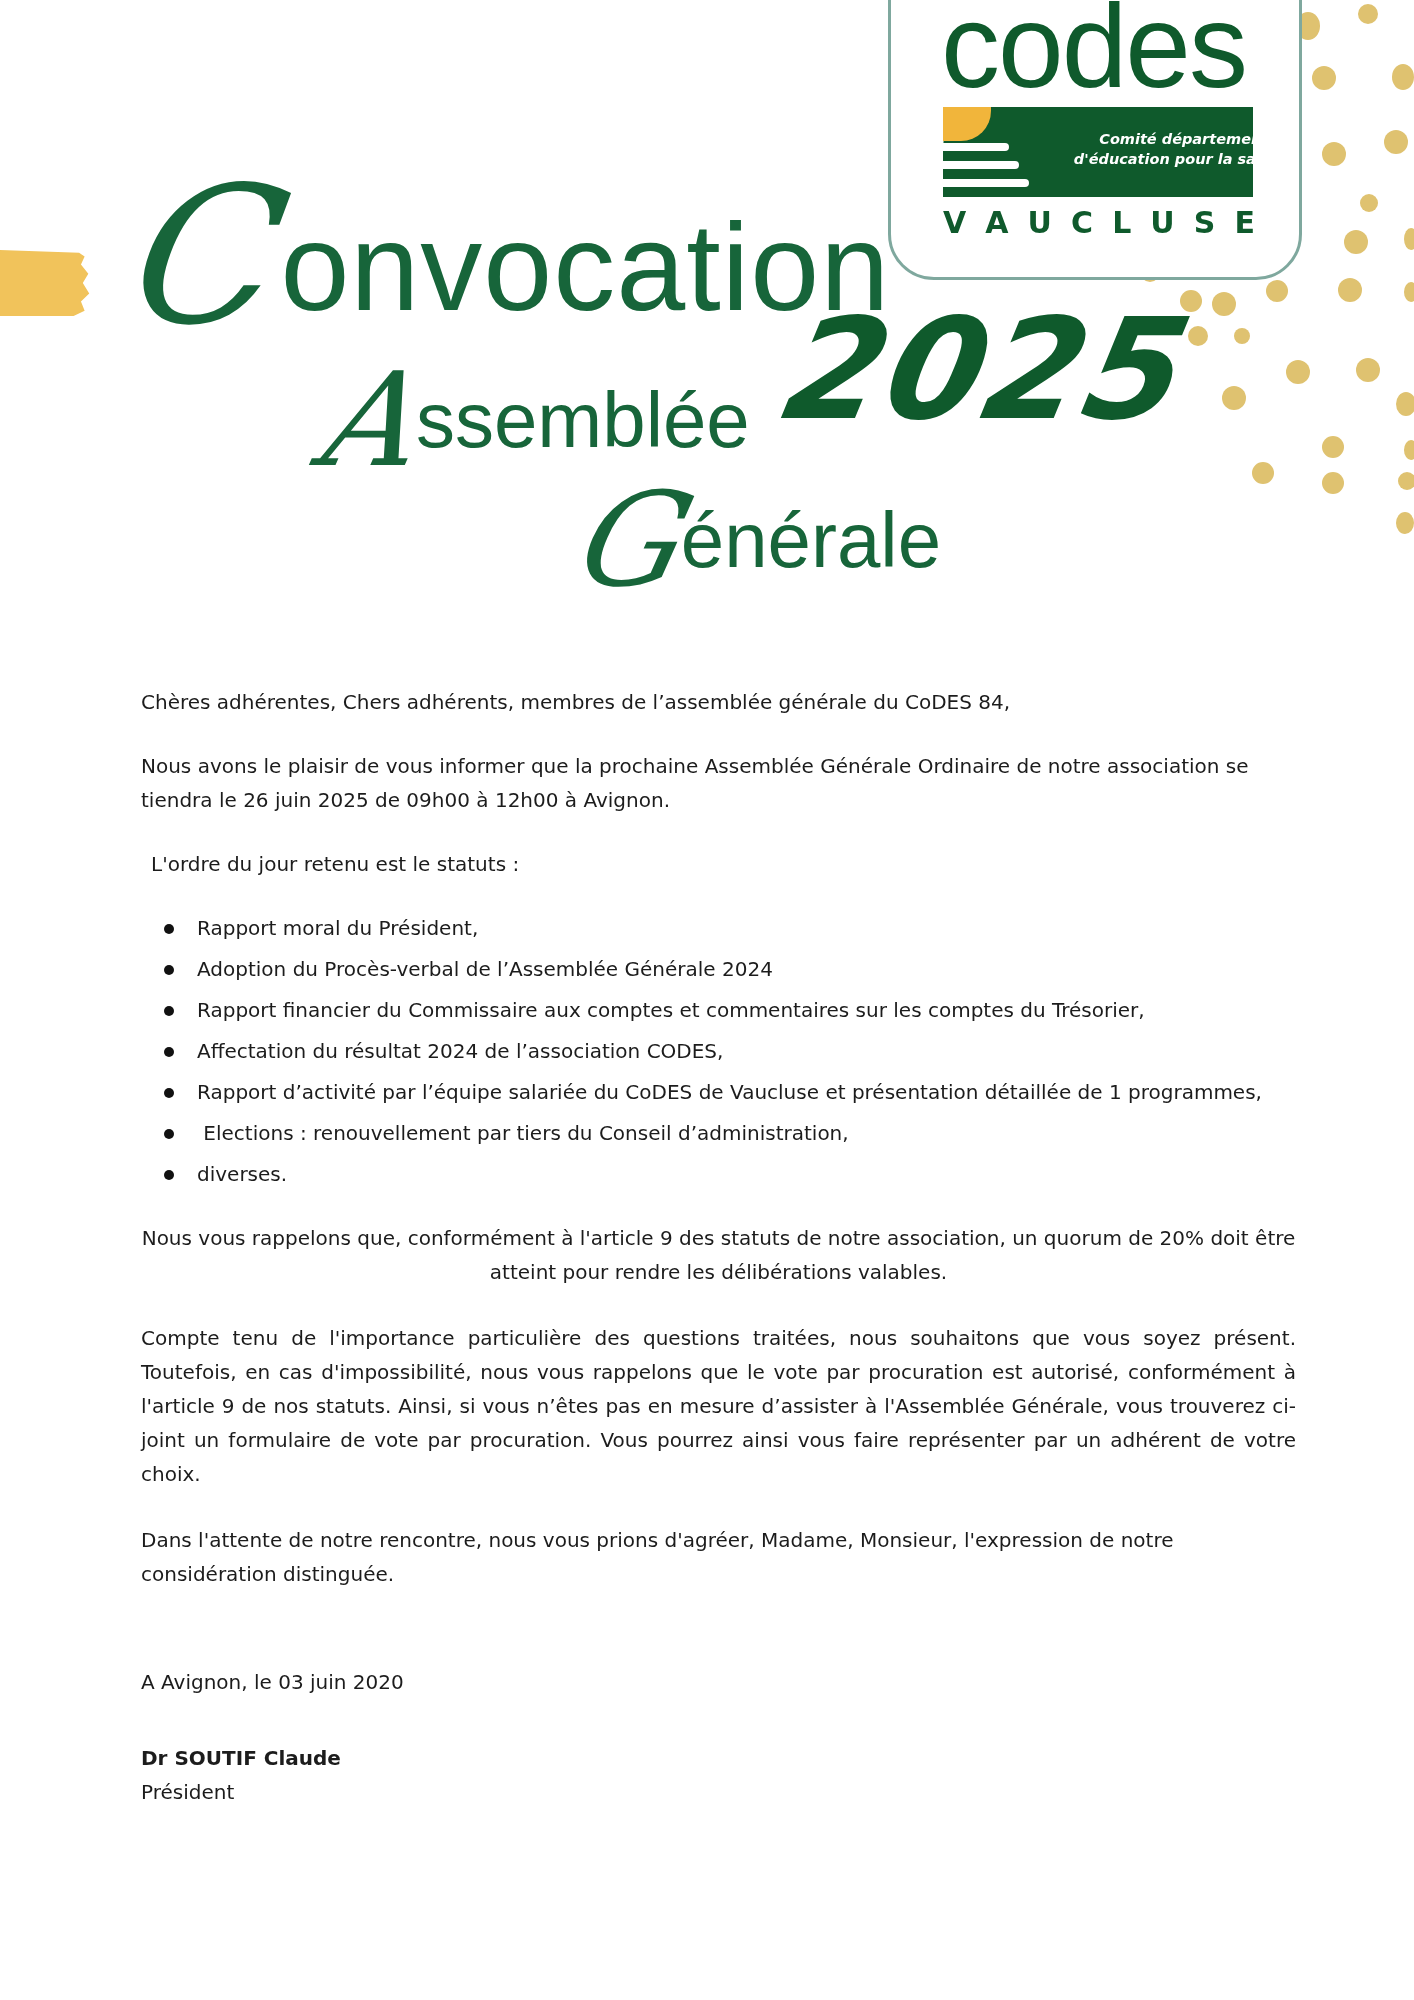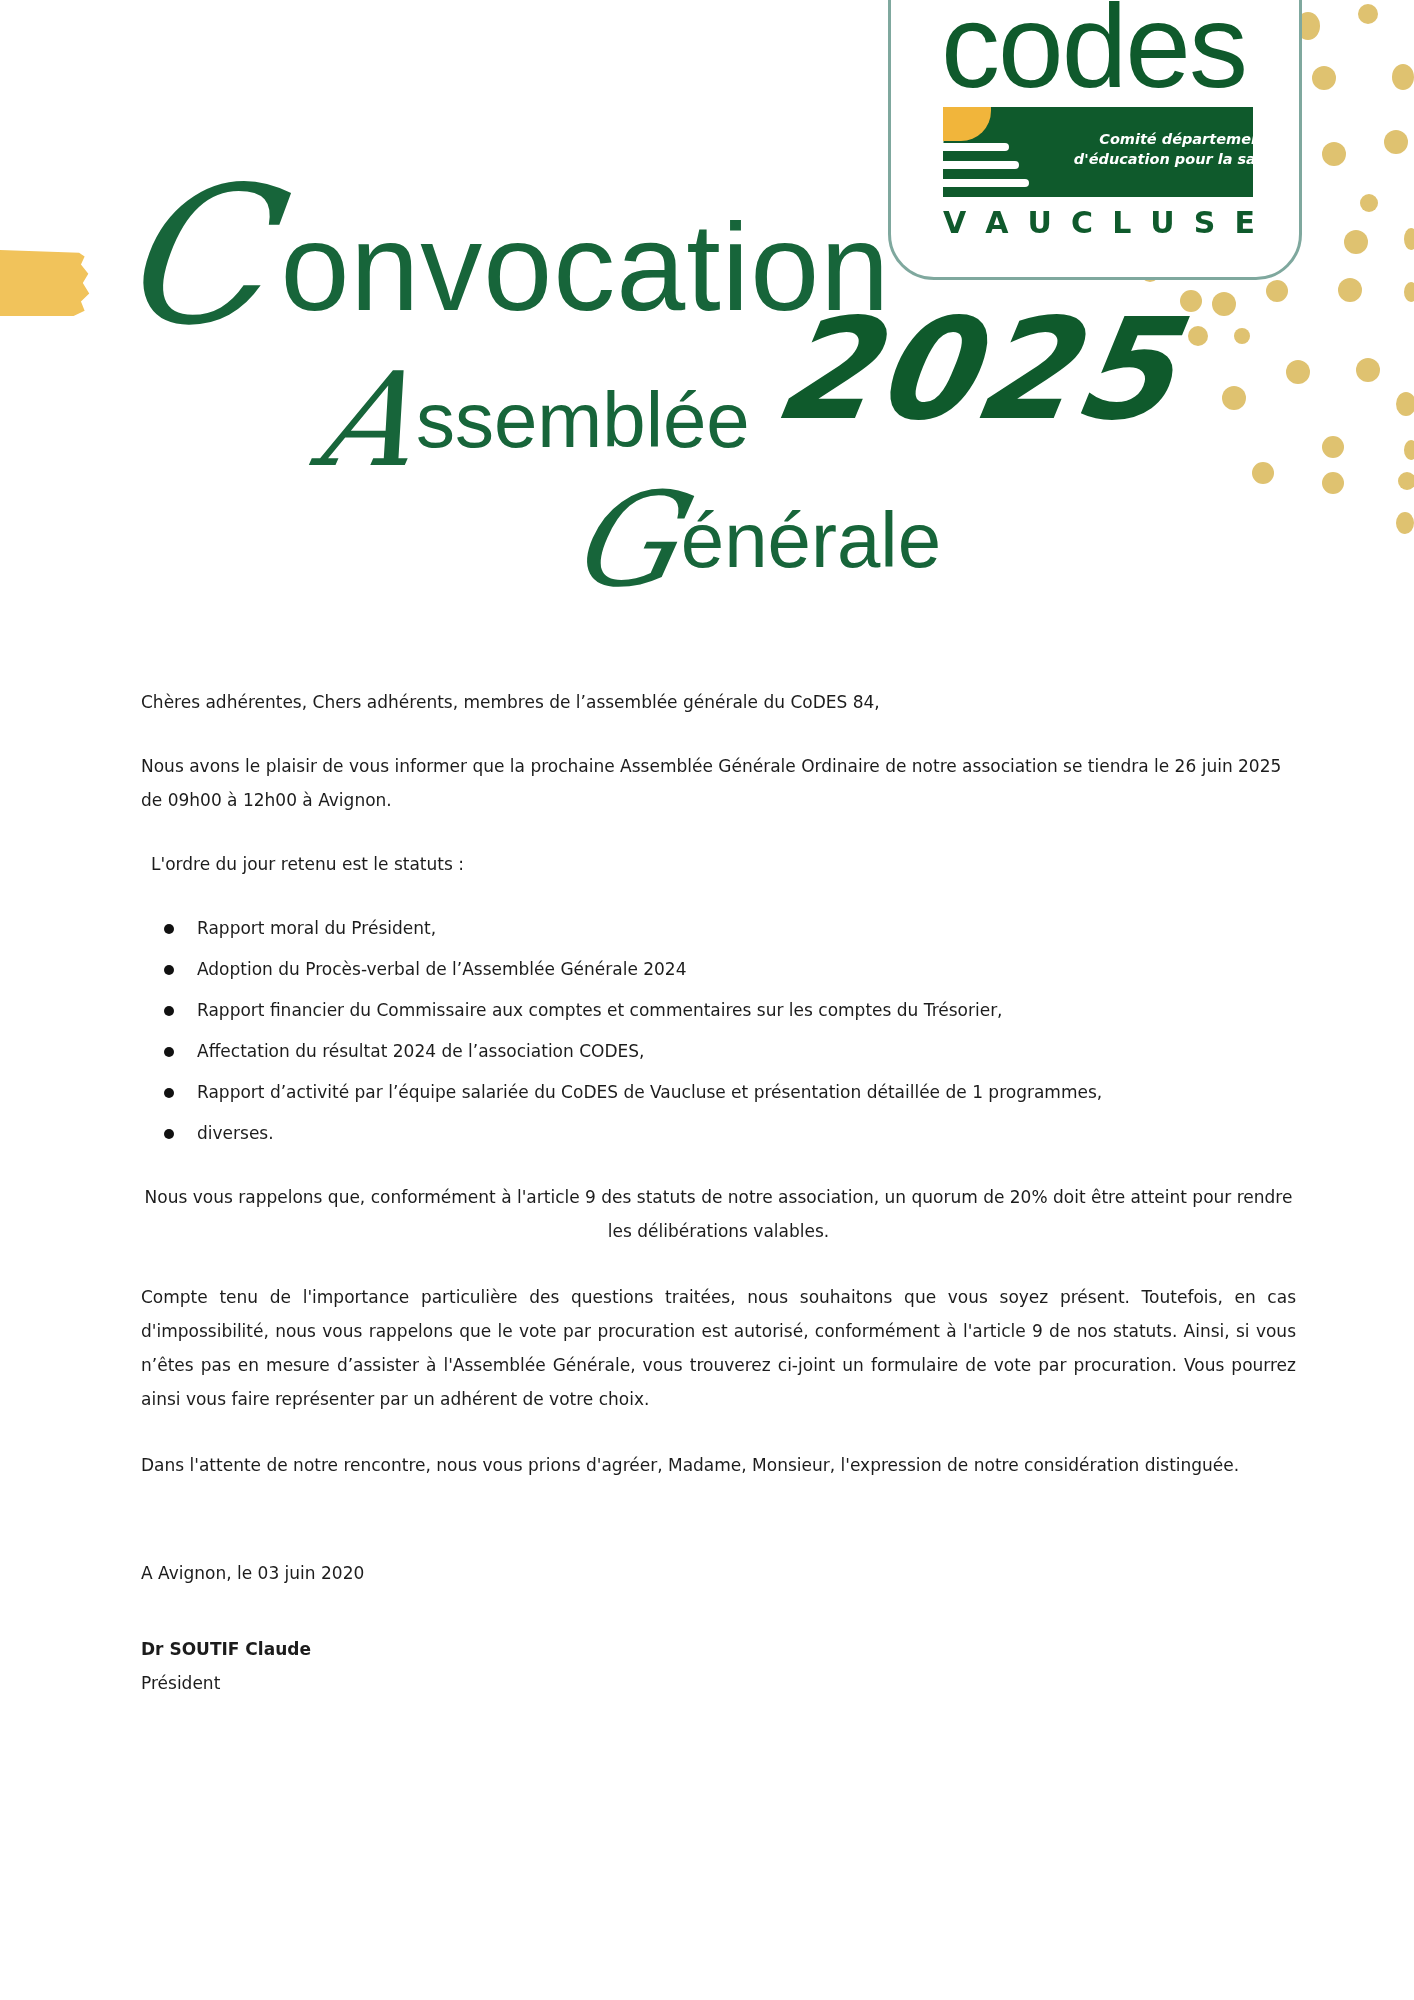--- a/index.html
+++ b/index.html
@@ -69,21 +69,21 @@
     font-family: "DejaVu Serif", serif; font-style: italic; font-size: 130px;
     display: inline-block; transform: skewX(-14deg); margin-right: -8px; vertical-align: -18px;
   }
   .title-year {
     position: absolute; left: 790px; top: 300px; font-family: "DejaVu Sans", sans-serif;
     font-weight: bold; font-style: italic; font-size: 140px; color: #0f5a2c; line-height: 1;
     transform: skewX(-12deg); letter-spacing: 2px; z-index: 2;
   }
 
   
-  .letter { position: absolute; left: 141px; top: 685px; width: 1155px; font-size: 17px; line-height: 34px; }
+  .letter { position: absolute; left: 141px; top: 685px; width: 1155px; font-size: 20px; line-height: 34px; }
   .letter p { margin: 0; }
   .p-greeting { margin-bottom: 30px !important; }
   .p-intro { margin-bottom: 30px !important; }
   .p-agenda-intro { padding-left: 10px; margin-bottom: 30px !important; }
   ul.agenda { list-style: none; margin: 0 0 30px 0; padding: 0; }
   ul.agenda li { position: relative; padding-left: 56px; line-height: 34px; margin-top: 7px; }
   ul.agenda li .bullet {
     position: absolute; left: 23px; top: 13px; width: 10px; height: 10px; border-radius: 50%; background: #111;
   }
   .p-quorum { margin-bottom: 32px !important; text-align: center; }
@@ -168,20 +168,21 @@
 <div class="letter">
   <p class="p-greeting">Chères adhérentes, Chers adhérents, membres de l’assemblée générale du CoDES 84,</p>
   <p class="p-intro">Nous avons le plaisir de vous informer que la prochaine Assemblée Générale Ordinaire de notre association se tiendra le 26 juin 2025 de 09h00 à 12h00 à Avignon.</p>
   <p class="p-agenda-intro">L'ordre du jour retenu est le statuts :</p>
   <ul class="agenda">
     <li><span class="bullet"></span><span>Rapport moral du Président,</span></li>
     <li><span class="bullet"></span><span>Adoption du Procès-verbal de l’Assemblée Générale 2024</span></li>
     <li><span class="bullet"></span><span>Rapport financier du Commissaire aux comptes et commentaires sur les comptes du Trésorier,</span></li>
     <li><span class="bullet"></span><span>Affectation du résultat 2024 de l’association CODES,</span></li>
     <li><span class="bullet"></span><span>Rapport d’activité par l’équipe salariée du CoDES de Vaucluse et présentation détaillée de 1 programmes,</span></li>
+    <li><span class="bullet"></span><span style="white-space:pre-wrap"> Elections : renouvellement par tiers du Conseil d’administration,</span></li>
     <li><span class="bullet"></span><span>diverses.</span></li>
   </ul>
   <p class="p-quorum">Nous vous rappelons que, conformément à l'article 9 des statuts de notre association, un quorum de 20% doit être atteint pour rendre les délibérations valables.</p>
   <p class="p-presence">Compte tenu de l'importance particulière des questions traitées, nous souhaitons que vous soyez présent. Toutefois, en cas d'impossibilité, nous vous rappelons que le vote par procuration est autorisé, conformément à l'article 9 de nos statuts. Ainsi, si vous n’êtes pas en mesure d’assister à l'Assemblée Générale, vous trouverez ci-joint un formulaire de vote par procuration. Vous pourrez ainsi vous faire représenter par un adhérent de votre choix.</p>
   <p class="p-closing">Dans l'attente de notre rencontre, nous vous prions d'agréer, Madame, Monsieur, l'expression de notre considération distinguée.</p>
   <p class="date-line">A Avignon, le 03 juin 2020</p>
   <div class="signature">
     <div class="sig-name">Dr SOUTIF Claude</div>
     <div class="sig-title">Président</div>
   </div>

